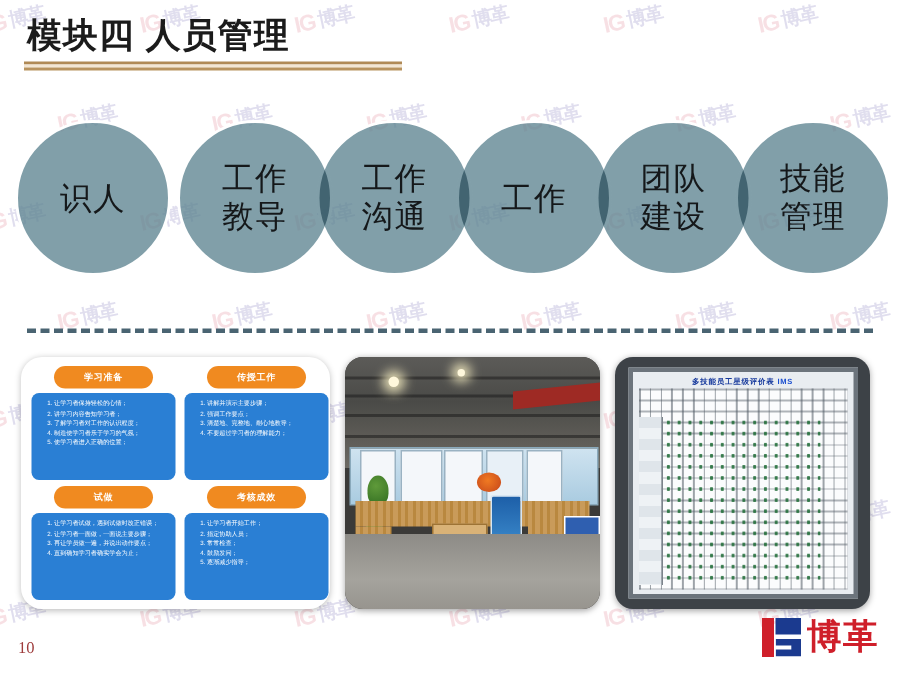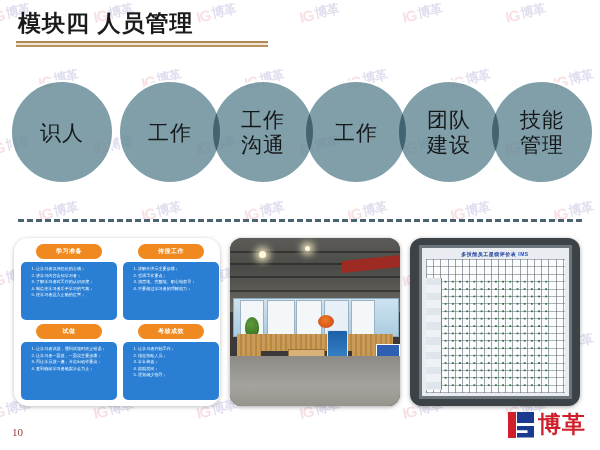--- a/index.html
+++ b/index.html
@@ -326,20 +326,21 @@
   <div class="r2"></div>
   <div class="r3"></div>
 </div>
 
 <div id="circles">
     <div class="circ" style="left: 10px; top: 2px;">
       <span>识人</span>
     </div>
     <div class="circ" style="left: 118px; top: 2px;">
       <span>工作</span>
+      <span>教导</span>
     </div>
     <div class="circ" style="left: 211px; top: 2px;">
       <span>工作</span>
       <span>沟通</span>
     </div>
     <div class="circ" style="left: 304px; top: 2px;">
       <span>工作</span>
     </div>
     <div class="circ" style="left: 397px; top: 2px;">
       <span>团队</span>

